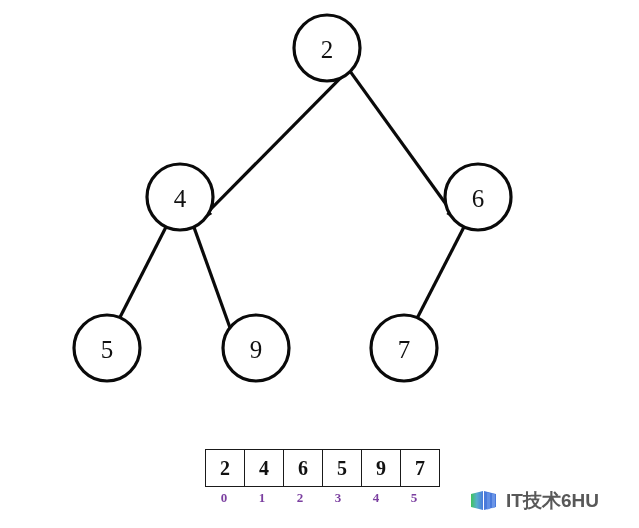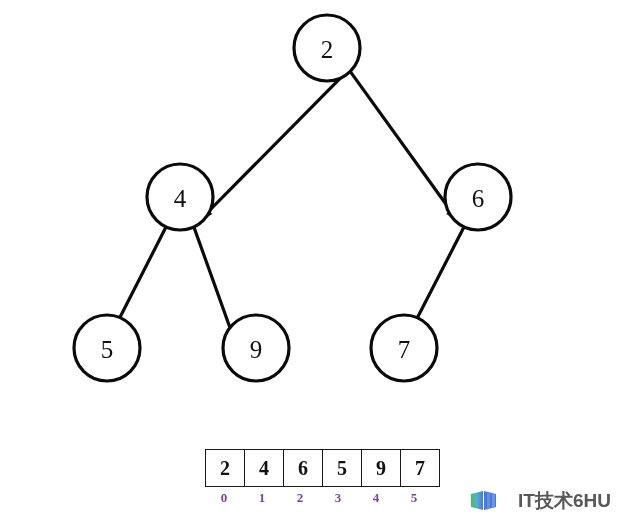--- a/index.html
+++ b/index.html
@@ -95,21 +95,21 @@
     line-height: 16px;
   }
 
   
   #watermark {
     position: absolute;
     left: 470px;
     top: 488px;
     display: flex;
     align-items: center;
-    gap: 18px;
+    gap: 6px;
     opacity: 0.92;
   }
   #watermark-logo {
     width: 30px;
     height: 26px;
     display: block;
   }
   #watermark-text {
     font-family: "Liberation Sans", sans-serif;
     font-weight: bold;

